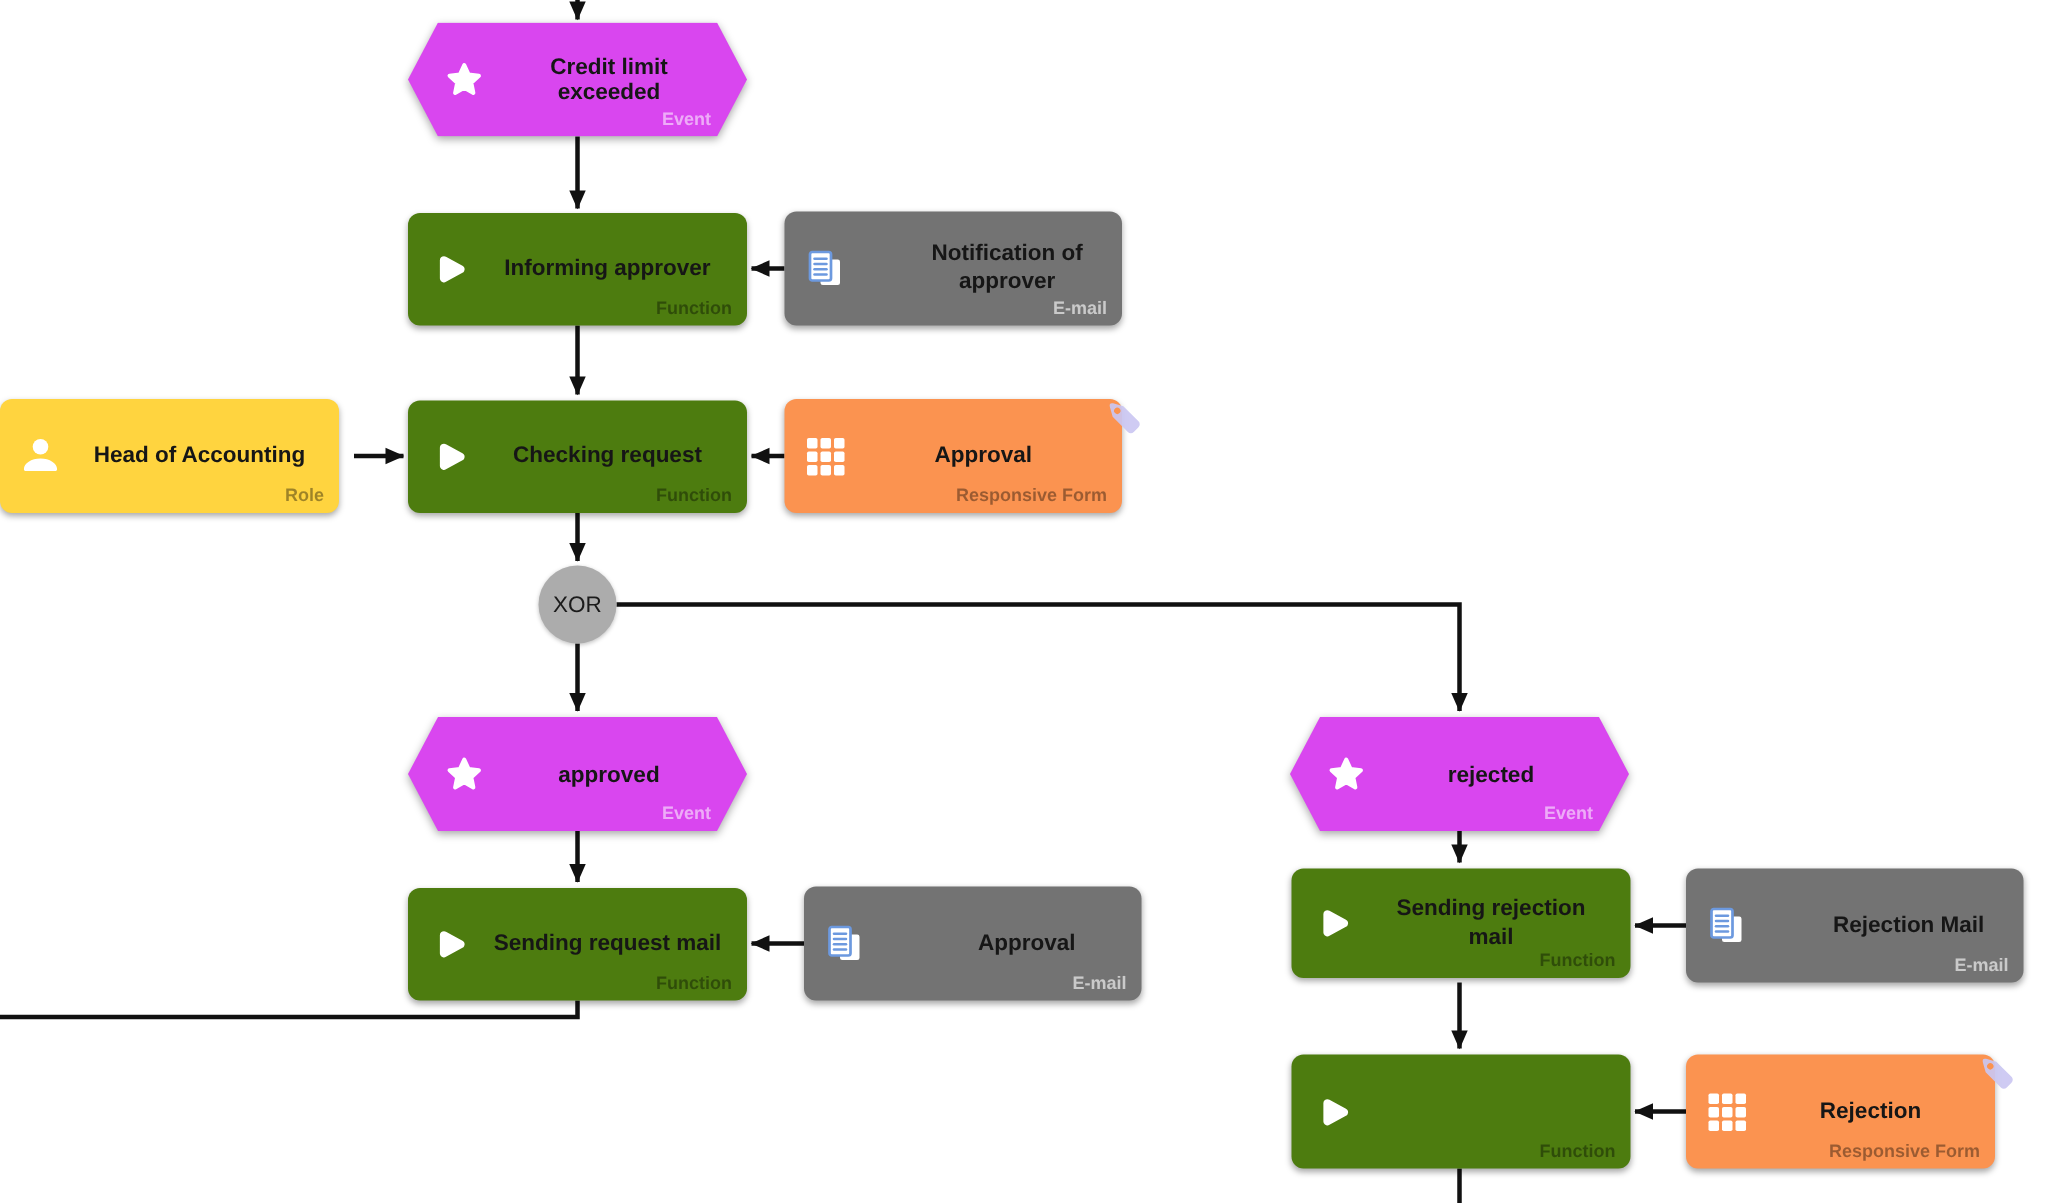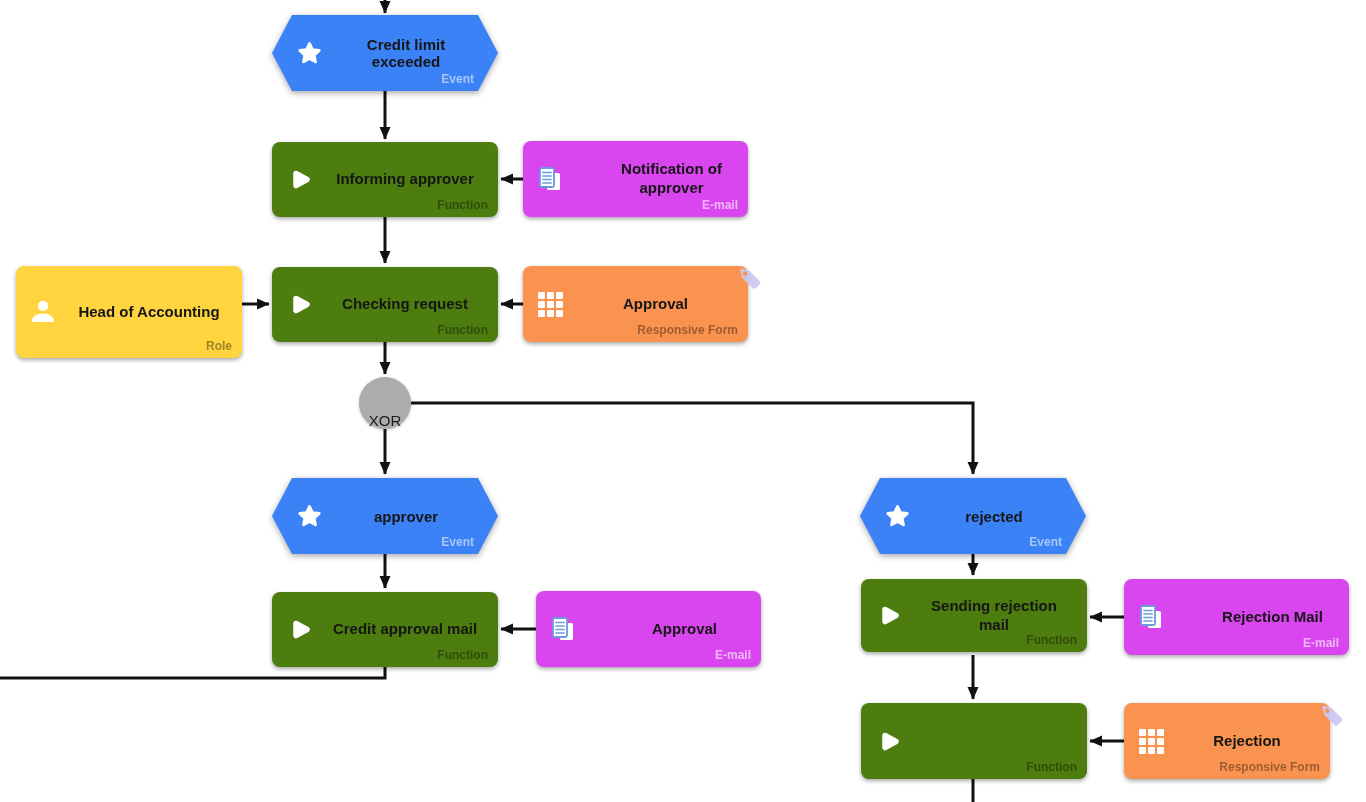--- a/index.html
+++ b/index.html
@@ -16,44 +16,44 @@
   }
   .node .icon{flex:0 0 54px;display:flex;align-items:center;justify-content:center;}
   .node .title{
     flex:1;text-align:center;font-weight:700;font-size:15px;color:#161616;
     line-height:1.25;padding-right:14px;
   }
   .node .type{
     position:absolute;right:10px;bottom:5px;font-size:12px;font-weight:600;margin-top:14px;
   }
   .func{background:#4d7c0f;}
-  .email{background:#d946ef;gap:32px;}
+  .email{background:#737373;gap:32px;}
   .role{background:#FFD43F;}
   .form{background:#FB9350;}
   .func .type,.role .type,.form .type{color:rgba(0,0,0,0.38);}
   .email .type{color:rgba(255,255,255,0.62);}
 
   
   .event-wrap{position:absolute;filter:drop-shadow(0 2px 3px rgba(0,0,0,0.35));}
   .event{
-    width:100%;height:100%;display:flex;align-items:center;background:#3b82f6;
+    width:100%;height:100%;display:flex;align-items:center;background:#d946ef;
     clip-path:polygon(20px 0,calc(100% - 20px) 0,100% 50%,calc(100% - 20px) 100%,20px 100%,0 50%);
     position:relative;
   }
   .event .icon{flex:0 0 58px;display:flex;align-items:center;justify-content:center;padding-left:8px;}
   .event .title{flex:1;text-align:center;font-weight:700;font-size:15px;color:#161616;padding-right:24px;}
   .event .type{
     position:absolute;right:24px;bottom:5px;font-size:12px;font-weight:700;
     color:rgba(255,255,255,0.55);
   }
 
   
   .xor{
     position:absolute;border-radius:50%;background:#ACACAC;
-    display:flex;align-items:flex-end;justify-content:center;
+    display:flex;align-items:center;justify-content:center;
     font-size:15px;font-weight:500;color:#1b1b1b;
     box-shadow:0 1px 3px rgba(0,0,0,0.25);
   }
 
   
   .tag{position:absolute;top:-3px;right:-12px;transform:rotate(-45deg);opacity:0.92;}
 </style>
 </head>
 <body>
 
@@ -118,21 +118,21 @@
             <line x1="8" y1="12" x2="16" y2="12"></line>
           <line x1="8" y1="15.5" x2="16" y2="15.5"></line>
             <line x1="8" y1="19" x2="16" y2="19"></line>
         </g>
       </svg>
     </span>
     <span class="title">Notification of approver</span>
     <span class="type">E-mail</span>
   </div>
 
-  <div class="node role" style="left:16px;top:266px;width:226px;height:92px">
+  <div class="node role" style="left:0;top:266px;width:226px;height:76px">
     <span class="icon">
       <svg width="32" height="32" viewBox="0 0 24 24" fill="#fff">
         <circle cx="12" cy="7.4" r="3.9"></circle>
         <path d="M12 13.2c-4.6 0-8.3 2.4-8.3 5.4 0 .5.4.9.9.9h14.8c.5 0 .9-.4.9-.9 0-3-3.7-5.4-8.3-5.4z"></path>
       </svg>
     </span>
     <span class="title">Head of Accounting</span>
     <span class="type">Role</span>
   </div>
 
@@ -174,21 +174,21 @@
     <span>XOR</span>
   </div>
 
   <div class="event-wrap" style="left:272px;top:478px;width:226px;height:76px">
     <div class="event">
       <span class="icon">
         <svg width="27" height="27" viewBox="0 0 24 24">
             <path d="M12 3l2.6 5.6 6.1.7-4.5 4.2 1.2 6-5.4-3-5.4 3 1.2-6L3.3 9.3l6.1-.7z" fill="#fff" stroke="#fff" stroke-width="2.4" stroke-linejoin="round"></path>
           </svg>
       </span>
-      <span class="title">approver</span>
+      <span class="title">approved</span>
       <span class="type">Event</span>
     </div>
   </div>
 
   <div class="event-wrap" style="left:860px;top:478px;width:226px;height:76px">
     <div class="event">
       <span class="icon">
         <svg width="27" height="27" viewBox="0 0 24 24">
             <path d="M12 3l2.6 5.6 6.1.7-4.5 4.2 1.2 6-5.4-3-5.4 3 1.2-6L3.3 9.3l6.1-.7z" fill="#fff" stroke="#fff" stroke-width="2.4" stroke-linejoin="round"></path>
           </svg>
@@ -197,21 +197,21 @@
       <span class="type">Event</span>
     </div>
   </div>
 
   <div class="node func" style="left:272px;top:592px;width:226px;height:75px">
     <span class="icon">
       <svg width="27" height="27" viewBox="0 0 27 27">
           <path d="M10 7.5 L21 13.5 L10 19.5 Z" fill="#fff" stroke="#fff" stroke-width="5.5" stroke-linejoin="round"></path>
         </svg>
     </span>
-    <span class="title">Credit approval mail</span>
+    <span class="title">Sending request mail</span>
     <span class="type">Function</span>
   </div>
 
   <div class="node email" style="left:536px;top:591px;width:225px;height:76px">
     <span class="icon">
       <svg width="30" height="30" viewBox="0 0 30 30">
         <rect x="12" y="9" width="13" height="17" rx="1.5" fill="#fff"></rect>
         <rect x="5" y="4" width="14" height="19" rx="1.5" fill="#fff" stroke="#6C99DF" stroke-width="1.8"></rect>
         <g stroke="#6C99DF" stroke-width="1.7" stroke-linecap="round">
           <line x1="8" y1="8.5" x2="16" y2="8.5"></line>

